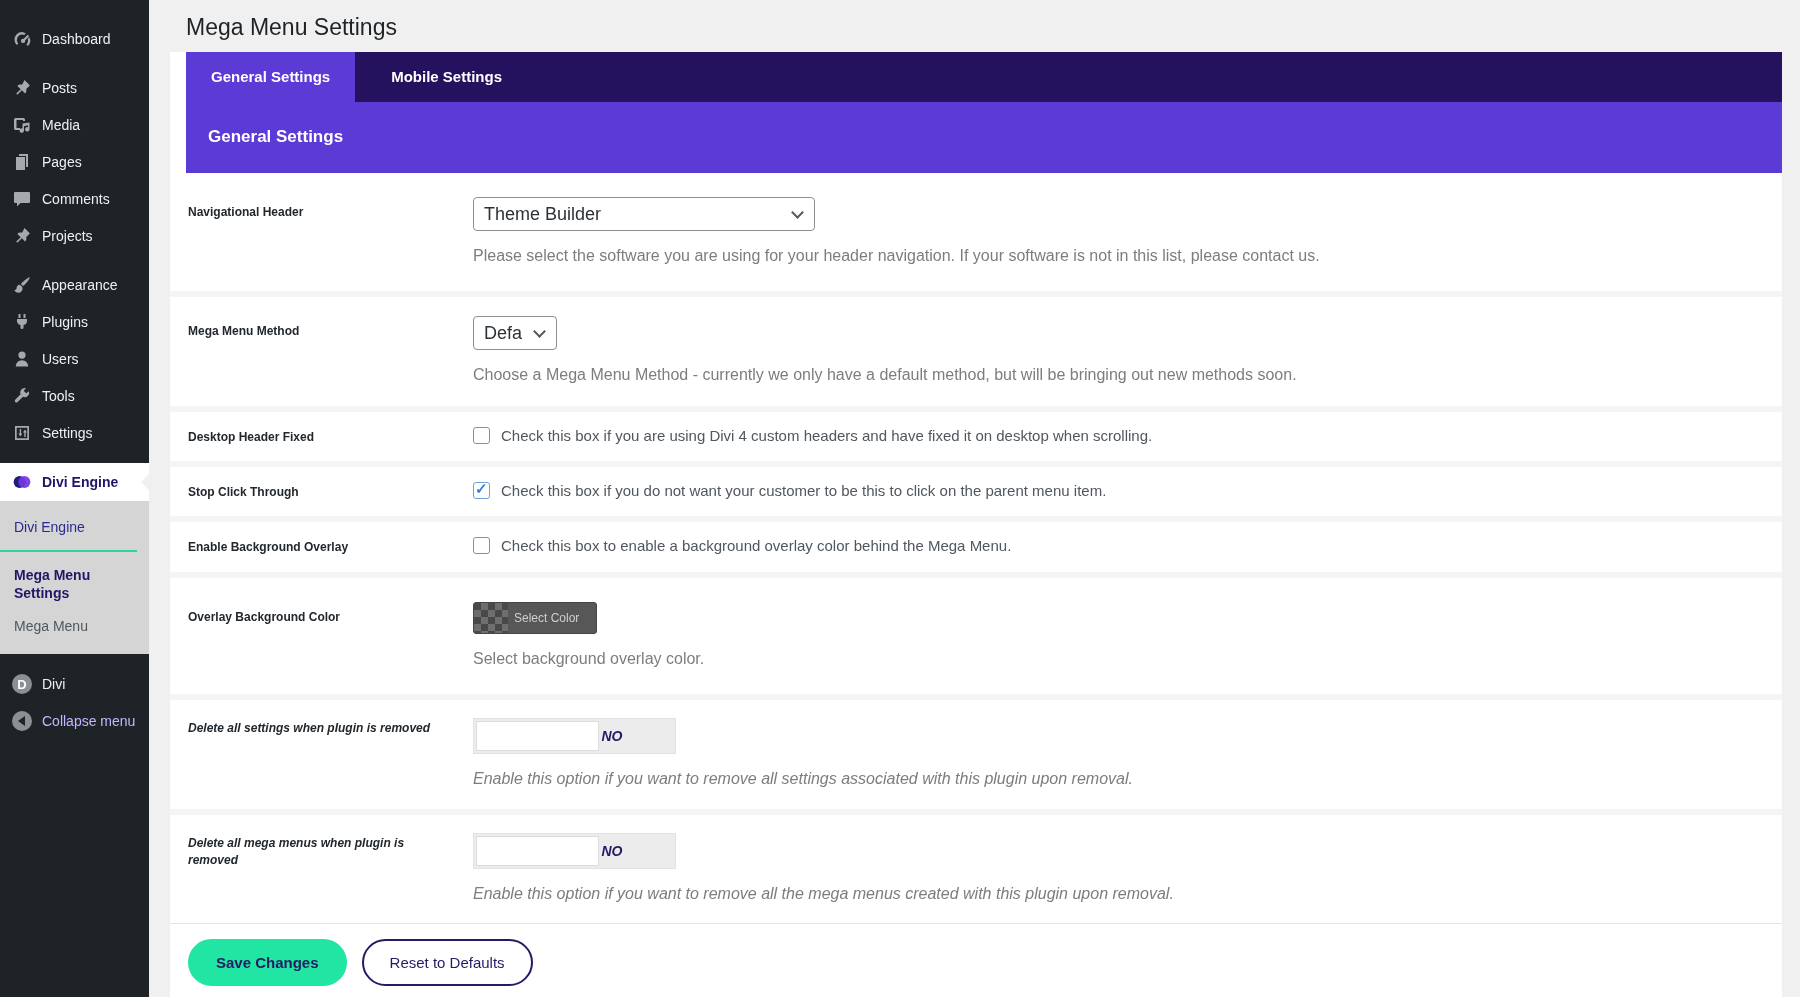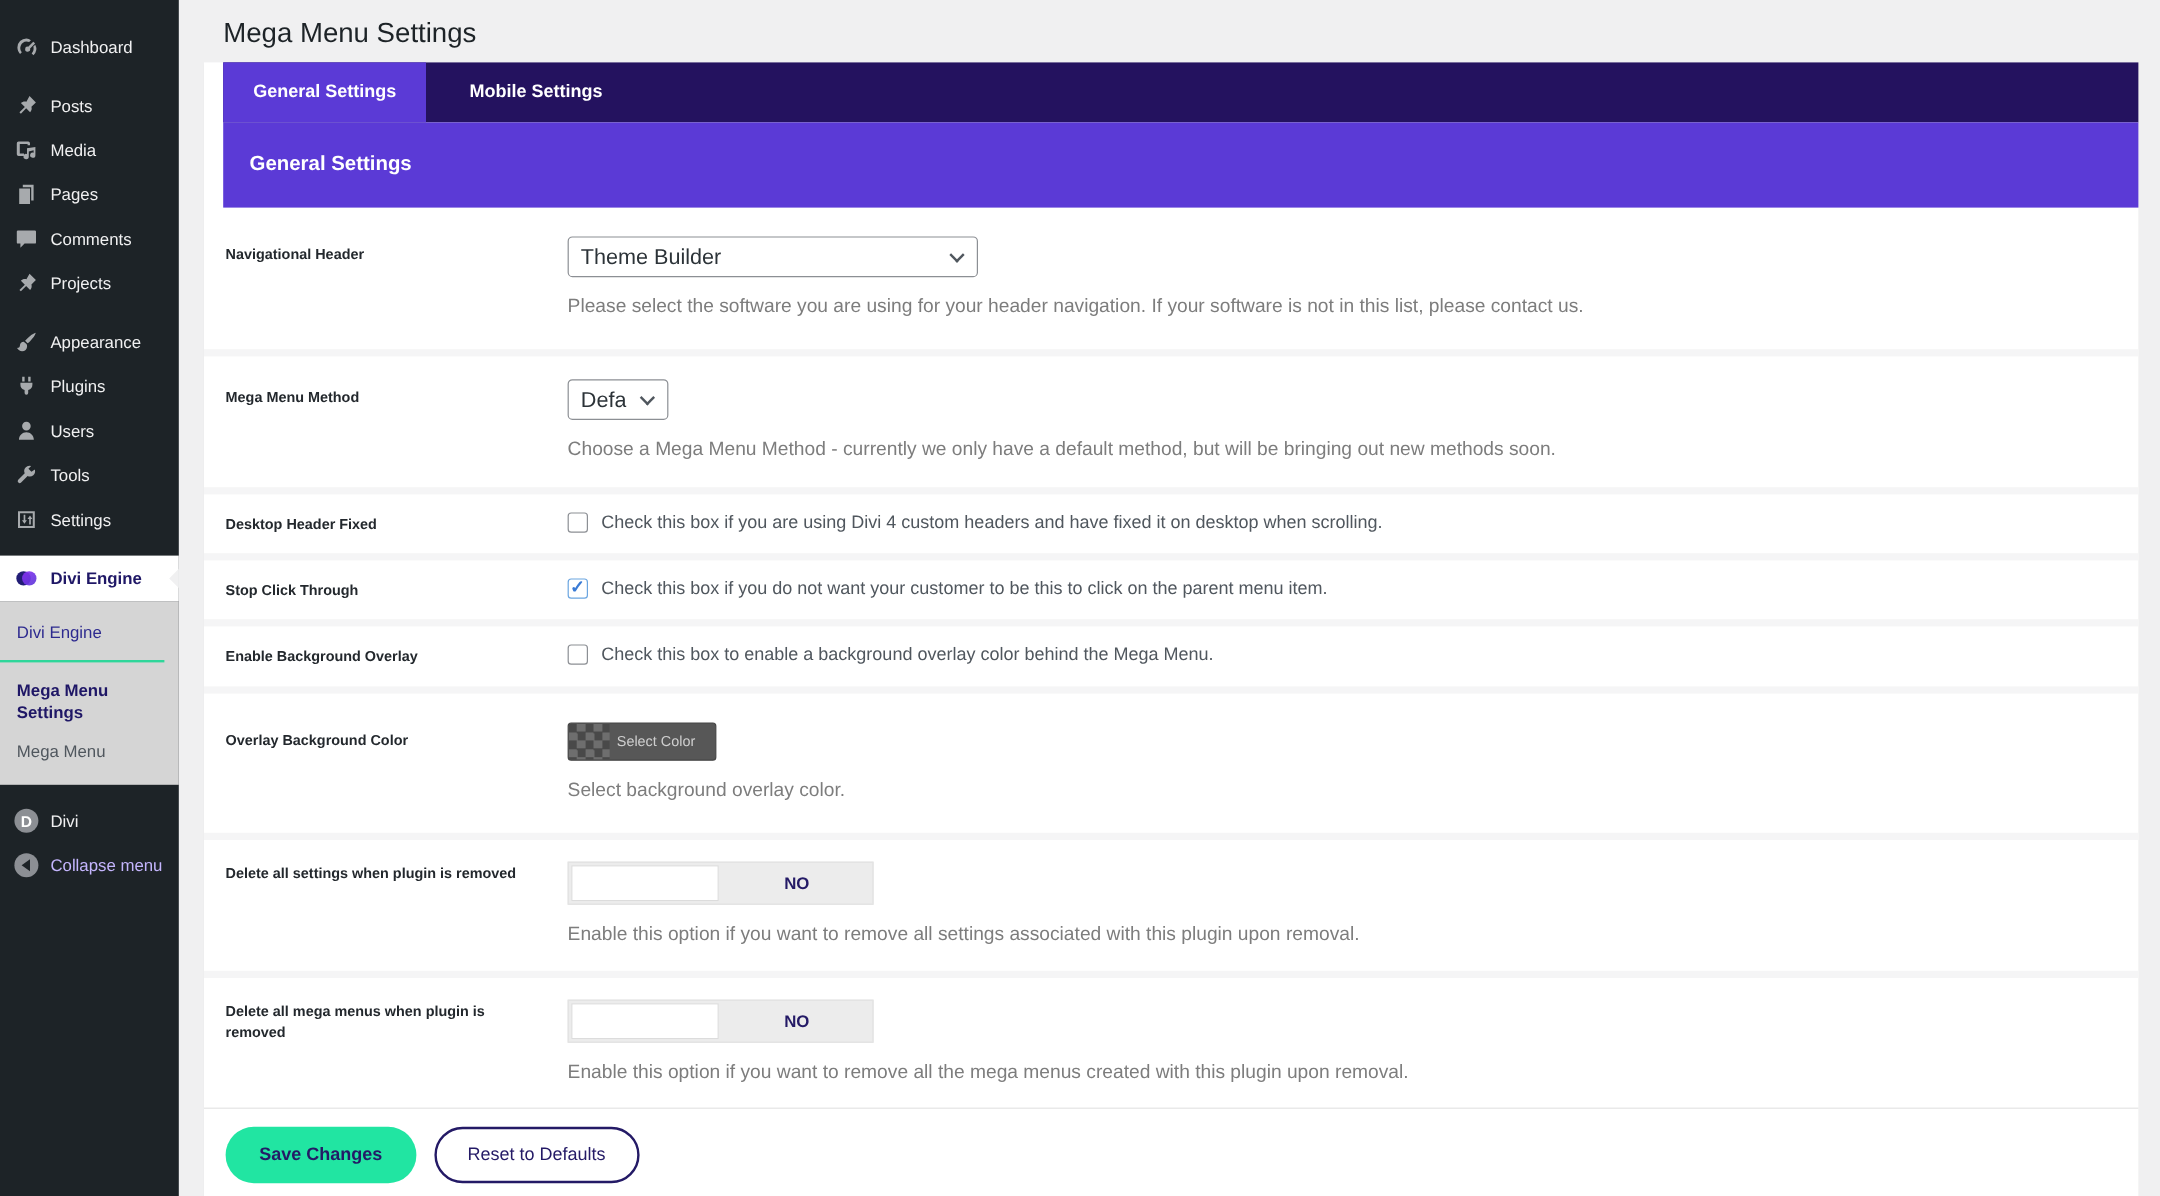--- a/index.html
+++ b/index.html
@@ -35,21 +35,21 @@
   .tab { display:flex; align-items:center; padding:0 25px; color:#ffffff; font-weight:700; font-size:15px; cursor:pointer; }
   .tab.active { background:#5b3ad6; }
   .tab.inactive { padding:0 36px; }
   .section-head { margin-left:16px; height:71px; background:#5b3ad6; display:flex; align-items:center;
       padding-left:22px; color:#ffffff; font-size:17px; font-weight:700; }
 
   .row { display:flex; padding:24px 20px 24px 18px; }
   .row + .row { border-top:6px solid #f5f5f6; }
   .row.mid { padding:19px 20px 19px 18px; }
   .row.compact { padding:15px 20px 15px 18px; }
-  .row.toggles { padding:18px 8px 18px 18px; }
+  .row.toggles { padding:18px 8px 18px 18px;font-style:italic; }
   .row-label { width:285px; flex:none; font-size:12px; font-weight:700; color:#23282d; line-height:1.45; padding-top:7px; padding-right:30px; }
   .row.compact .row-label, .row.toggles .row-label { padding-top:2px; }
   .row-control { flex:1; }
 
   .select-wrap { position:relative; display:inline-block; }
   .select-wrap::after { content:""; position:absolute; right:13px; top:11px; width:7px; height:7px;
       border-right:2px solid #50575e; border-bottom:2px solid #50575e; transform:rotate(45deg); pointer-events:none; }
   select { appearance:none; -webkit-appearance:none; height:34px; border:1px solid #8c8f94; border-radius:4px;
       background:#ffffff; font-size:18px; color:#2c3338; padding:0 34px 0 10px; font-family:"Liberation Sans",sans-serif; }
   .w-wide { width:342px; }
@@ -62,21 +62,21 @@
       position:relative; flex:none; cursor:pointer; }
   .checkbox.checked { border-color:#6ba5e0; }
   .checkbox.checked::after { content:"✓"; position:absolute; left:1px; top:-3px; font-size:15px; font-weight:700; color:#3a7bd5; }
   .check-text { font-size:15px; color:#50575e; }
 
   .color-btn { width:124px; height:32px; background:#575757; border:1px solid #464646; border-radius:3px;
       position:relative; color:#cfcfcf; font-size:12px; display:flex; align-items:center; padding-left:40px; cursor:pointer; overflow:hidden; }
   .checker { position:absolute; left:0; top:0; bottom:0; width:34px;
       background:conic-gradient(#6e6e6e 25%, #494949 0 50%, #6e6e6e 0 75%, #494949 0); background-size:14px 14px; }
 
-  .toggle { width:255px; height:36px; background:#ececec; border:1px solid #e2e2e2; position:relative; cursor:pointer; }
+  .toggle { width:203px; height:36px; background:#ececec; border:1px solid #e2e2e2; position:relative; cursor:pointer; }
   .toggle .knob { position:absolute; left:2px; top:2px; bottom:2px; width:123px; background:#ffffff; border:1px solid #dcdcdc; }
   .toggle .state { position:absolute; right:0; top:0; bottom:0; width:126px; display:flex; align-items:center;
       justify-content:center; font-weight:700; font-size:14px; color:#241a66; }
 
   .footer { border-top:1px solid #e4e4e4; padding:15px 0 16px 18px; display:flex; gap:15px; align-items:center; }
   .btn { height:47px; border-radius:24px; font-size:15px; cursor:pointer; font-family:"Liberation Sans",sans-serif; }
   .btn-save { min-width:150px; background:#21e5a2; color:#241a66; font-weight:700; border:none; padding:0 28px; }
   .btn-reset { min-width:165px; background:#ffffff; color:#241a66; border:2px solid #241a66; padding:0 26px; }
 </style>
 </head>

